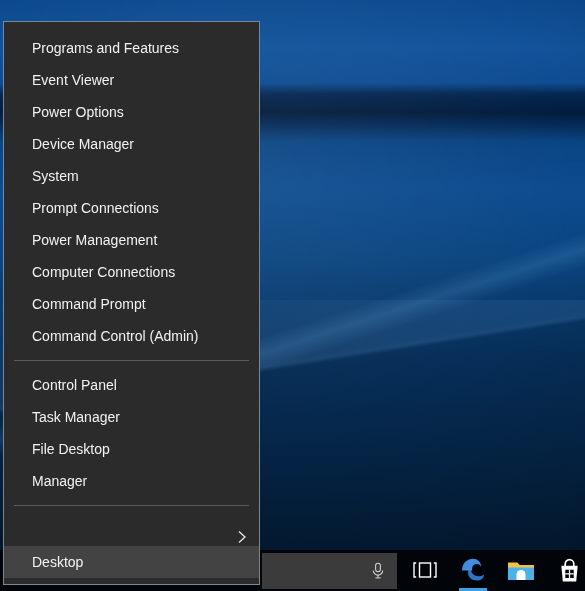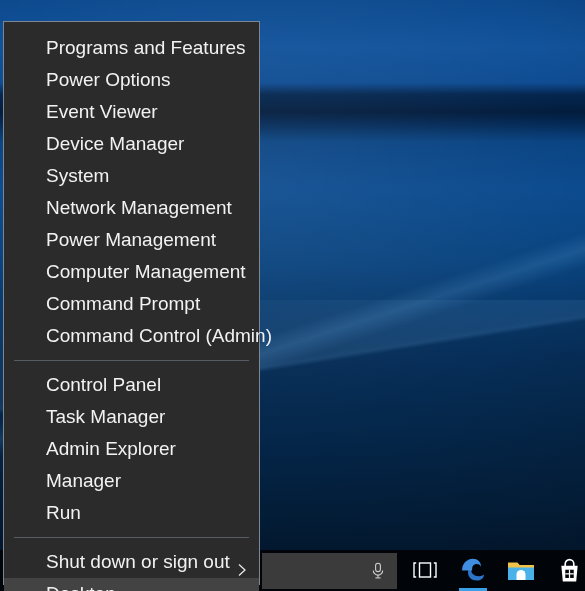--- a/index.html
+++ b/index.html
@@ -148,24 +148,24 @@
     border: 1px solid #7d8792;
     box-sizing: border-box;
   }
 
   .menu-group { padding: 0; }
 
   .menu-item {
     position: relative;
     height: 32px;
     line-height: 32px;
-    padding-left: 42px;
+    padding-left: 28px;
     padding-right: 10px;
     color: #f2f2f2;
-    font-size: 19px;
+    font-size: 14px;
     white-space: nowrap;
     box-sizing: border-box;
   }
   .menu-item.selected { background: #434343; }
 
   .menu-item .label { display: inline-block; vertical-align: top; }
 
   .submenu-arrow {
     position: absolute;
     right: 12px;
@@ -249,41 +249,40 @@
       </span>
     </div>
 
   </div>
 
   <div id="winx-menu">
     <div class="first-pad"></div>
     <div id="menu-body">
         <div class="menu-group">
           <div class="menu-item"><span class="label">Programs and Features</span></div>
+          <div class="menu-item"><span class="label">Event Viewer</span></div>
           <div class="menu-item"><span class="label">Power Options</span></div>
-          <div class="menu-item"><span class="label">Event Viewer</span></div>
           <div class="menu-item"><span class="label">Device Manager</span></div>
           <div class="menu-item"><span class="label">System</span></div>
-          <div class="menu-item"><span class="label">Network Management</span></div>
+          <div class="menu-item"><span class="label">Prompt Connections</span></div>
           <div class="menu-item"><span class="label">Power Management</span></div>
-          <div class="menu-item"><span class="label">Computer Management</span></div>
+          <div class="menu-item"><span class="label">Computer Connections</span></div>
           <div class="menu-item"><span class="label">Command Prompt</span></div>
           <div class="menu-item"><span class="label">Command Control (Admin)</span></div>
         </div>
         <div class="menu-separator"></div>
         <div class="menu-group">
           <div class="menu-item"><span class="label">Control Panel</span></div>
           <div class="menu-item"><span class="label">Task Manager</span></div>
-          <div class="menu-item"><span class="label">Admin Explorer</span></div>
+          <div class="menu-item"><span class="label">File Desktop</span></div>
           <div class="menu-item"><span class="label">Manager</span></div>
-          <div class="menu-item"><span class="label">Run</span></div>
         </div>
         <div class="menu-separator"></div>
         <div class="menu-group">
-          <div class="menu-item"><span class="label">Shut down or sign out</span><span class="submenu-arrow"><svg width="10" height="14" viewBox="0 0 10 14" aria-hidden="true">
+          <div class="menu-item"><span class="submenu-arrow"><svg width="10" height="14" viewBox="0 0 10 14" aria-hidden="true">
                 <path d="M2 1.5 L8 7 L2 12.5" fill="none" stroke="#e8e8e8" stroke-width="1.3"></path>
               </svg></span></div>
           <div class="menu-item selected"><span class="label">Desktop</span></div>
         </div>
       </div>
   </div>
 
 </div>
 
 </body></html>

